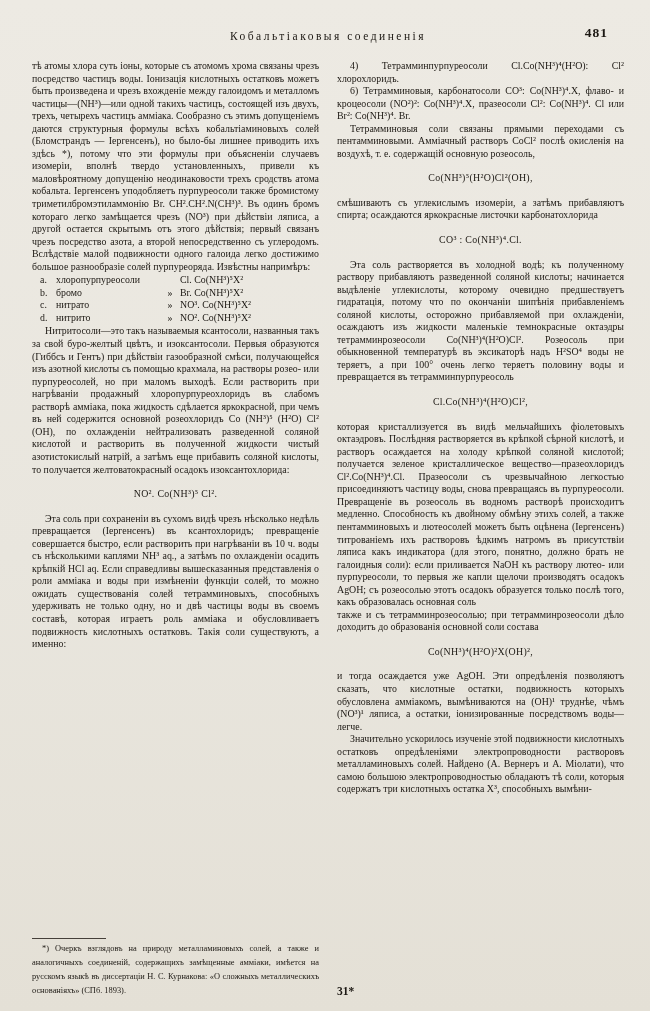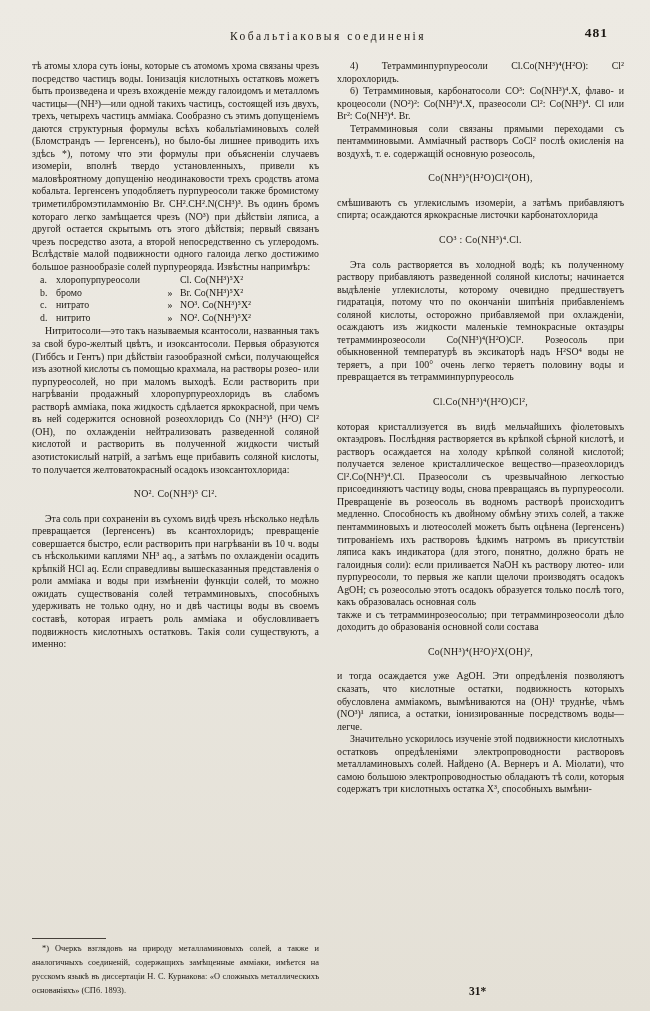--- a/index.html
+++ b/index.html
@@ -30,21 +30,21 @@
   .formula { text-align: center; margin: 12px 0; letter-spacing: 0.3px; white-space: nowrap; }
   .salt-list { margin: 1px 0 1px 8px; }
   .salt-row { display: flex; text-align: left; }
   .salt-letter { width: 16px; }
   .salt-name { width: 104px; }
   .salt-ditto { width: 20px; text-align: center; }
   .salt-formula { flex: 1; }
   .footnote-block { margin-top: auto; padding-top: 8px; }
   .footnote-rule { width: 74px; border-top: 1px solid #45403a; margin-bottom: 3px; }
   .footnote { font-size: 8.4px; line-height: 14px; text-indent: 10px; text-align: justify; }
-  .sig { margin-top: auto; text-align: center; font-size: 11.5px; font-weight: bold; padding-right: 6px; }
+  .sig { margin-top: auto; text-align: left; font-size: 11.5px; font-weight: bold; padding-right: 6px; }
 </style>
 </head>
 <body>
 
 <div class="page">
 
   <div class="header">
     <span class="running-title">Кобальтіаковыя соединенія</span>
     <span class="page-number">481</span>
   </div>

